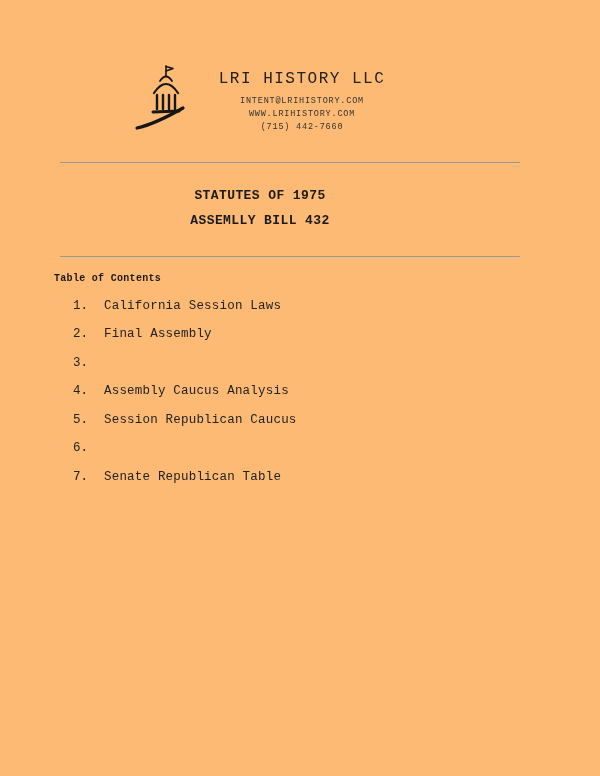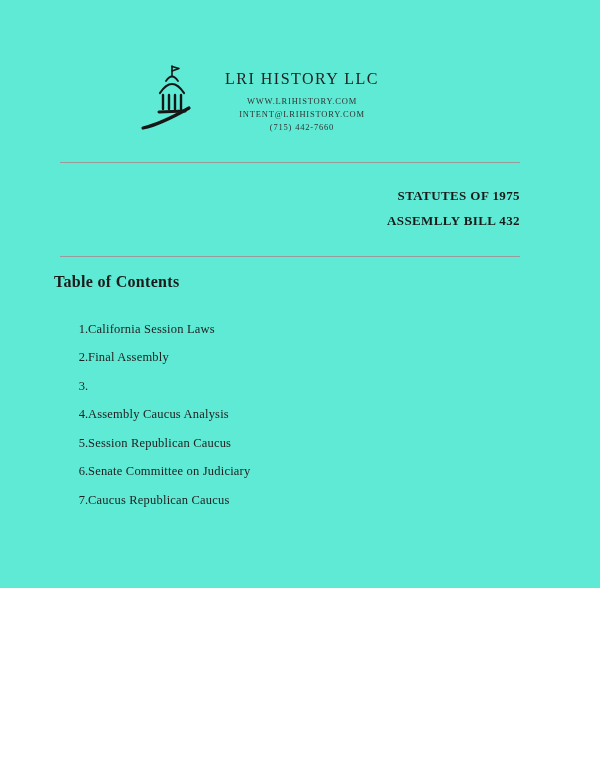--- a/index.html
+++ b/index.html
@@ -3,23 +3,23 @@
 <meta charset="utf-8">
 <style>
   html, body {
     margin: 0;
     padding: 0;
     background: #ffffff;
   }
   .page {
     position: relative;
     width: 600px;
-    height: 588px;
-    background: #5eead4;
-    font-family: Liberation Serif, serif;
+    height: 776px;
+    background: #fdba74;
+    font-family: Liberation Mono, monospace;
     color: #1c1c1c;
     box-sizing: border-box;
     overflow: hidden;
   }
 
   
   .letterhead {
     display: flex;
     align-items: flex-start;
     justify-content: center;
@@ -53,61 +53,61 @@
   .rule {
     border: none;
     border-top: 1px solid #9a9a9a;
     margin: 0 80px 0 60px;
   }
   .rule-top { margin-top: 24px; }
   .rule-mid { margin-top: 22px; }
 
   
   .statute-block {
-    text-align: right;
+    text-align: center;
     padding: 20px 80px 0 0;
   }
   .statute-line {
     font-weight: bold;
     font-size: 13px;
     letter-spacing: 0.4px;
     line-height: 1.95;
     white-space: pre-wrap;
     color: #1a1a1a;
   }
 
   
   .toc {
     padding: 16px 0 0 54px;
   }
   .toc-title {
-    font-size: 16px;
+    font-size: 10px;
     font-weight: bold;
     letter-spacing: 0.3px;
-    margin: 0 0 32px 0;
+    margin: 0 0 16px 0;
     color: #1a1a1a;
   }
   .toc-list {
     padding-left: 16px;
   }
   .toc-item {
     display: flex;
     align-items: baseline;
     font-size: 12.5px;
     line-height: 1;
     margin-bottom: 16px;
     color: #222;
   }
   .toc-number {
     width: 18px;
     text-align: right;
     flex: 0 0 auto;
   }
   .toc-label {
-    margin-left: 0;
+    margin-left: 16px;
     letter-spacing: 0.2px;
   }
 
   .sketch {
     stroke: #161616;
     fill: none;
     stroke-linecap: round;
     stroke-linejoin: round;
   }
 </style>
@@ -132,22 +132,22 @@
         <path class="sketch" d="M38 33 L38 47" stroke-width="2.4"></path>
         <path class="sketch" d="M44 33 L44 47" stroke-width="2.4"></path>
 
         <path class="sketch" d="M22 50 L48 49" stroke-width="3"></path>
 
         <path class="sketch" d="M6 66 Q24 62 52 46" stroke-width="3.2"></path>
       </svg>
     </div>
     <div class="letterhead-text">
       <div class="company-name">LRI HISTORY LLC</div>
+      <div class="contact-line">INTENT@LRIHISTORY.COM</div>
       <div class="contact-line">WWW.LRIHISTORY.COM</div>
-      <div class="contact-line">INTENT@LRIHISTORY.COM</div>
       <div class="contact-line">(715) 442-7660</div>
     </div>
   </header>
 
   <hr class="rule rule-top">
 
   <section class="statute-block">
     <div class="statute-line">STATUTES OF 1975</div>
     <div class="statute-line">ASSEMLLY BILL 432</div>
   </section>
@@ -172,22 +172,21 @@
       <div class="toc-item">
         <span class="toc-number">4.</span>
         <span class="toc-label">Assembly Caucus Analysis</span>
       </div>
       <div class="toc-item">
         <span class="toc-number">5.</span>
         <span class="toc-label">Session Republican Caucus</span>
       </div>
       <div class="toc-item">
         <span class="toc-number">6.</span>
-        <span class="toc-label">Senate Committee on Judiciary</span>
       </div>
       <div class="toc-item">
         <span class="toc-number">7.</span>
-        <span class="toc-label">Caucus Republican Caucus</span>
+        <span class="toc-label">Senate Republican Table</span>
       </div>
     </div>
   </main>
 
 </div>
 
 </body></html>

